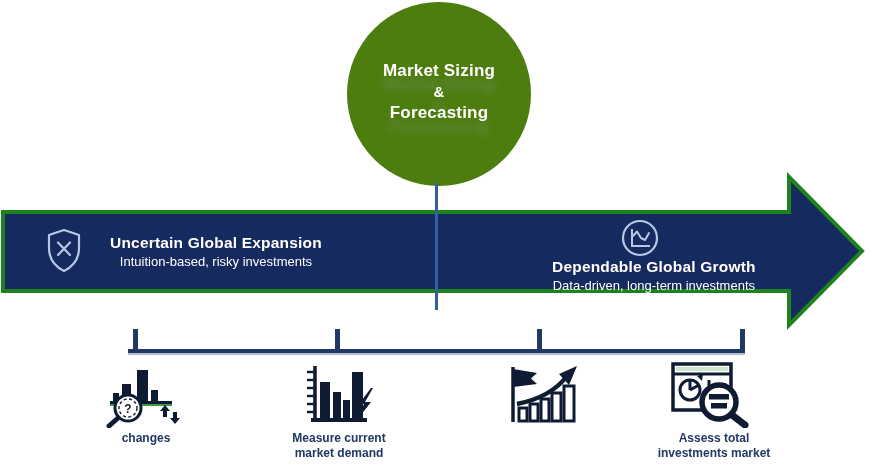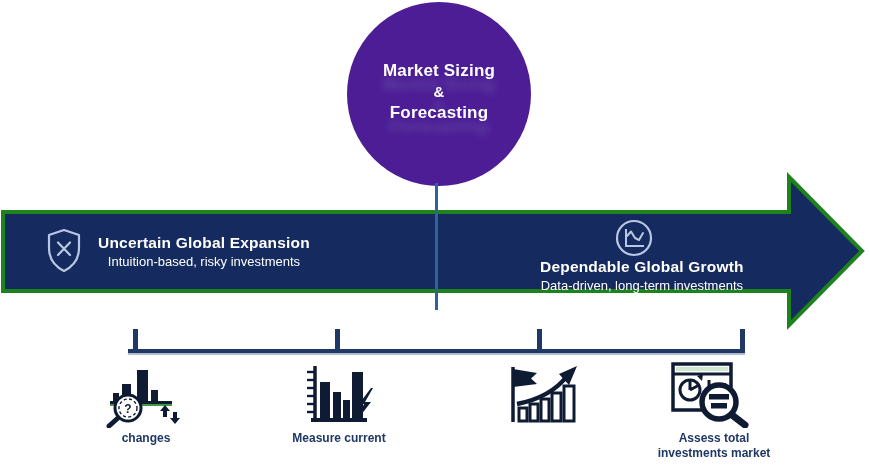--- a/index.html
+++ b/index.html
@@ -3,35 +3,35 @@
 <meta charset="utf-8">
 <style>
   html,body{margin:0;padding:0;background:#fff;}
   .canvas{
     position:relative;width:870px;height:468px;background:#ffffff;overflow:hidden;
     font-family:"Liberation Sans","DejaVu Sans",sans-serif;
   }
   
   .circle{
     position:absolute;left:347px;top:2px;width:184px;height:184px;border-radius:50%;
-    background:#4c1d95;display:flex;align-items:center;justify-content:center;text-align:center;
+    background:#4d7c0f;display:flex;align-items:center;justify-content:center;text-align:center;
   }
   .circle-text{color:#fff;font-weight:bold;line-height:21px;margin-top:-6px;
     text-shadow:0 14px 9px rgba(175,190,220,0.28);}
   .circle-text .l1,.circle-text .l3{font-size:17px;letter-spacing:.2px;}
   .circle-text .l2{font-size:15px;}
   
   .vline{position:absolute;left:435px;top:183px;width:3px;height:127px;background:#31609B;z-index:5;}
   
   .arrow-svg{position:absolute;left:0;top:170px;z-index:1;}
   .arrow-section{position:absolute;top:218px;height:66px;display:flex;align-items:center;z-index:3;color:#fff;}
   .arrow-section.left{left:46px;}
   .arrow-section.right{left:524px;flex-direction:column;}
   .arrow-icon{flex:0 0 auto;display:flex;align-items:center;}
-  .arrow-texts{margin-left:16px;text-align:center;}
+  .arrow-texts{margin-left:28px;text-align:center;}
   .arrow-title{font-size:15.5px;font-weight:bold;letter-spacing:.2px;}
   .arrow-subtitle{font-size:13px;font-weight:normal;margin-top:2px;}
   
   .bracket-bar{position:absolute;left:128px;top:349px;width:617px;height:4px;background:#1F3864;
     box-shadow:0 2px 1px rgba(31,56,100,0.35);z-index:2;}
   .bracket-tick{position:absolute;top:329px;width:5px;height:22px;background:#1F3864;z-index:2;}
   .tick1{left:133px;} .tick2{left:335px;} .tick3{left:537px;} .tick4{left:740px;}
   
   .step{position:absolute;top:360px;width:200px;text-align:center;}
   .step1{left:46px;} .step2{left:239px;} .step3{left:439px;} .step4{left:614px;}
@@ -129,20 +129,21 @@
         <rect x="17" y="18" width="10" height="36" fill="#0E1B33"></rect>
         <rect x="30" y="28" width="8" height="26" fill="#0E1B33"></rect>
         <rect x="40" y="36" width="7" height="18" fill="#0E1B33"></rect>
         <rect x="49" y="8" width="11" height="46" fill="#0E1B33"></rect>
         <rect x="8" y="54" width="56" height="4" fill="#0E1B33"></rect>
         <polygon points="70,24 58,40 63,40 56,56 70,38 64,38 72,24" fill="#0E1B33" transform="translate(-2,0)"></polygon>
       </svg>
     </div>
     <div class="step-label">
       <div>Measure current</div>
+      <div>market demand</div>
     </div>
   </div>
 
   <div class="step step3">
     <div class="step-icon">
       <svg width="84" height="64" viewBox="0 0 84 64">
         <line x1="16" y1="3" x2="16" y2="58" stroke="#0E1B33" stroke-width="3.5"></line>
         <path d="M16 5 L40 9 L34 14.5 L40 20 L16 23 Z" fill="#0E1B33"></path>
         <g fill="none" stroke="#0E1B33" stroke-width="3">
           <rect x="22" y="44" width="8" height="13"></rect>

